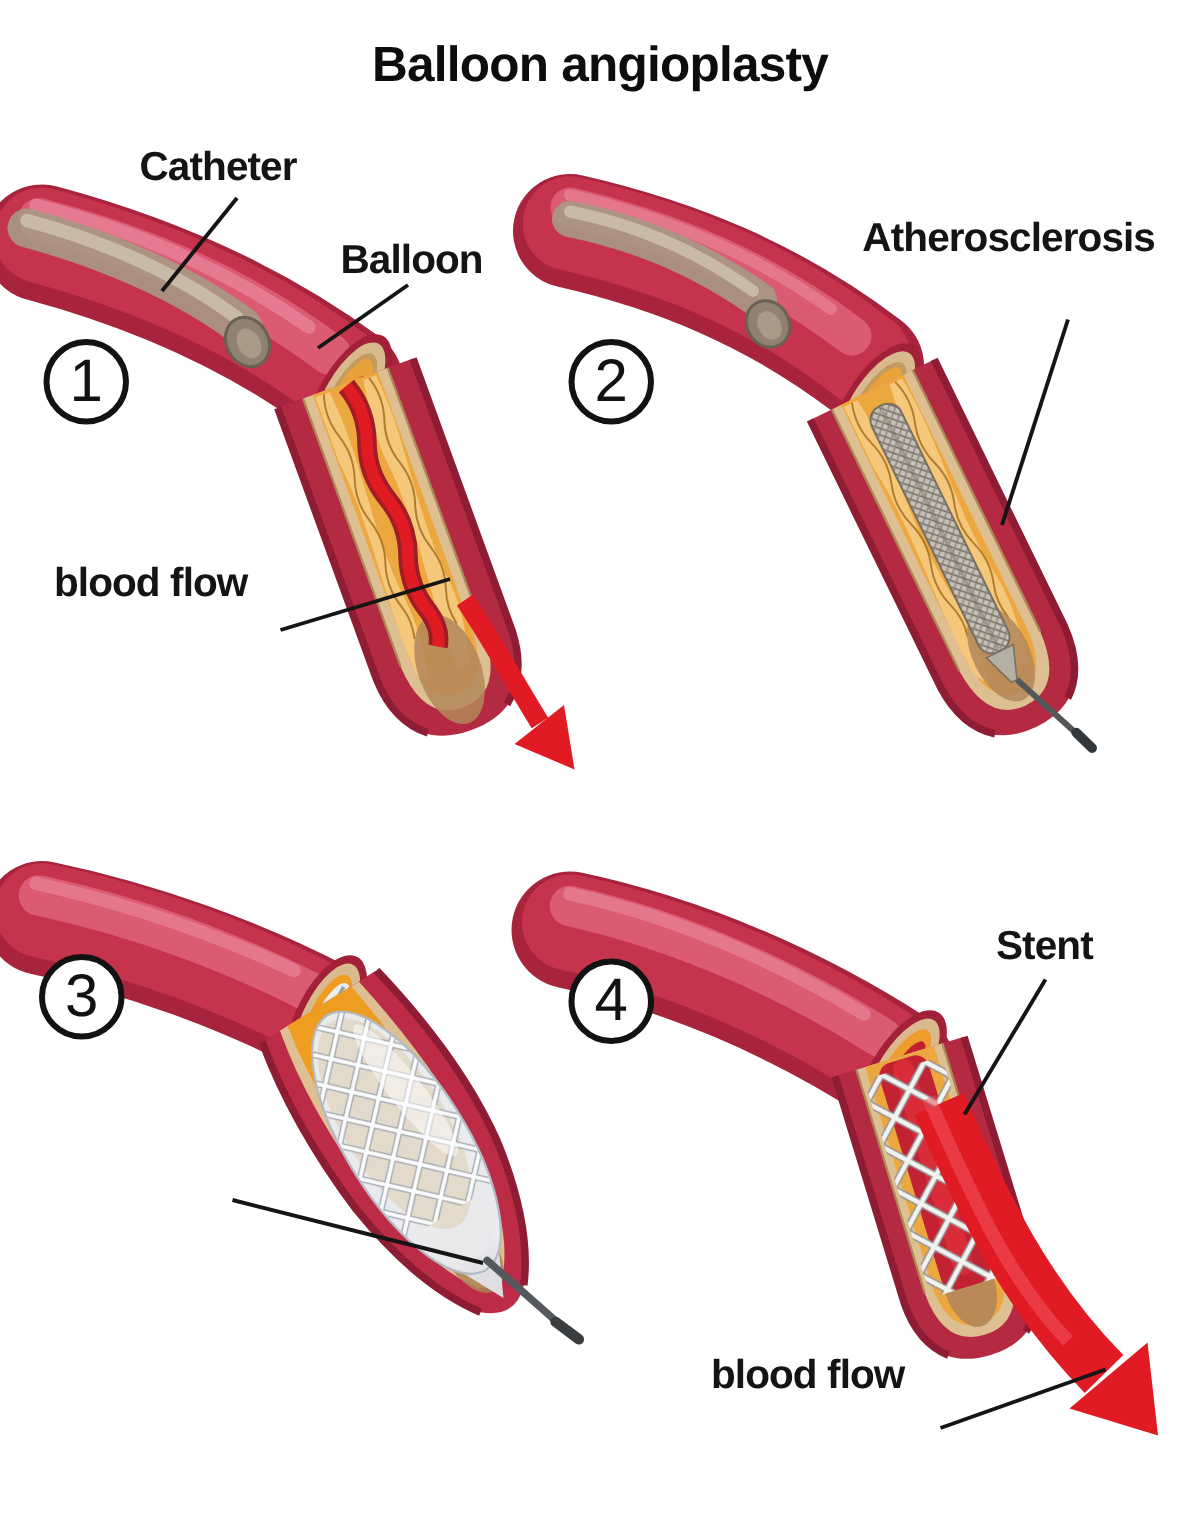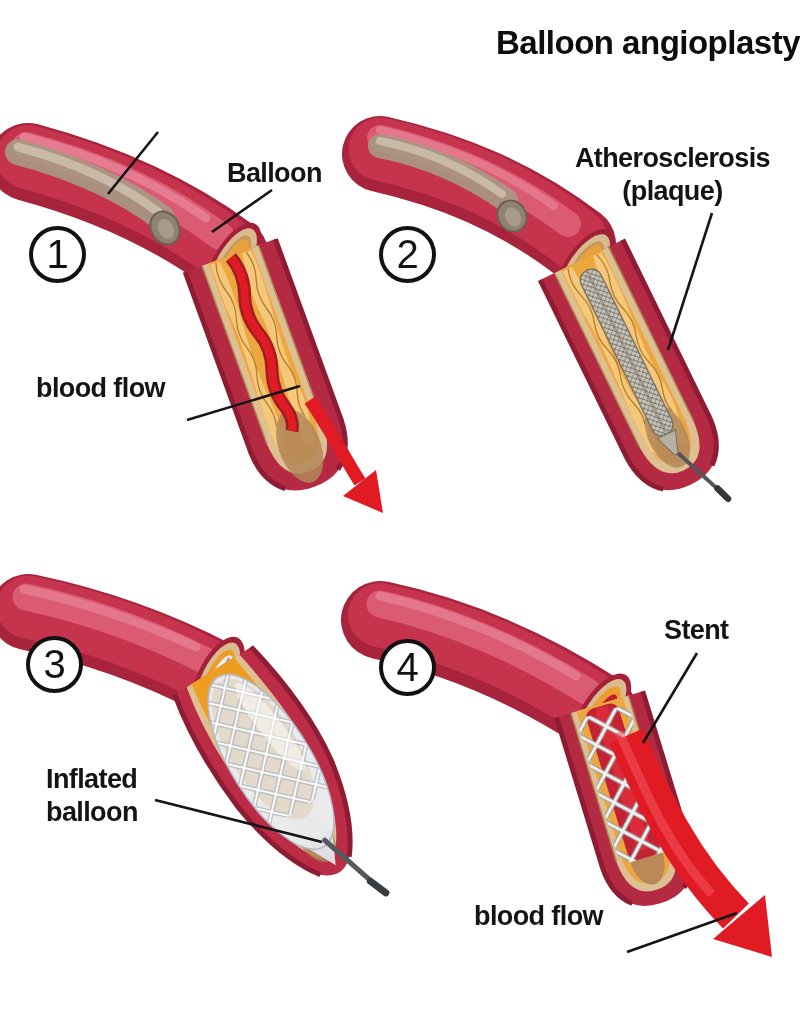--- a/index.html
+++ b/index.html
@@ -1,18 +1,18 @@
 <!DOCTYPE html>
 <html style="--artery-red: #c5334d; --artery-dark: #a8243c; --artery-highlight: #dd5f78; --plaque-yellow: #eda73f; --plaque-light: #f6cf8b; --lumen-cream: #ddbf92; --blood-red: #e01b24; --catheter-gray: #a79a87; --device-gray: #c6c1b6; --balloon-white: #eaecf1; --stent-white: #f8f8f8; --ink: #141414;"><head>
 <meta charset="utf-8">
 <style>
   html,body{margin:0;padding:0;background:#fff;}
   body{width:800px;height:1020px;font-family:"Liberation Sans",sans-serif;}
   .stage{position:relative;width:800px;height:1020px;background:#fff;overflow:hidden;}
-  .title{position:absolute;top:24px;left:0;width:100%;text-align:right;
+  .title{position:absolute;top:24px;left:0;width:100%;text-align:center;
          font-size:33px;font-weight:bold;letter-spacing:-0.5px;color:#0d0d0d;}
   .panel{position:absolute;width:400px;height:460px;}
   #panel1{left:0;top:90px}
   #panel2{left:400px;top:90px}
   #panel3{left:0;top:560px}
   #panel4{left:400px;top:560px}
   .panel svg{display:block;width:400px;height:460px;overflow:visible;}
   .lbl{position:absolute;font-size:27px;line-height:33px;font-weight:bold;
        letter-spacing:-0.6px;color:#141414;white-space:nowrap;}
   .lbl span{display:block;}
@@ -242,33 +242,31 @@
   <div class="badge" id="badge2">
       <span>2</span>
     </div>
   <div class="badge" id="badge3">
       <span>3</span>
     </div>
   <div class="badge" id="badge4">
       <span>4</span>
     </div>
 
+  <div class="lbl lbl-catheter">
+    <span>Catheter</span>
+  </div>
   <div class="lbl lbl-artery">
     <span>Balloon</span>
   </div>
   <div class="lbl lbl-poor">
     <span>blood flow</span>
   </div>
   <div class="lbl lbl-athero">
     <span>Atherosclerosis</span>
-    <span>(plaque)</span>
-  </div>
-  <div class="lbl lbl-inflated">
-    <span>Inflated</span>
-    <span>balloon</span>
   </div>
   <div class="lbl lbl-stent">
     <span>Stent</span>
   </div>
   <div class="lbl lbl-good">
     <span>blood flow</span>
   </div>
 
 </div>
 

